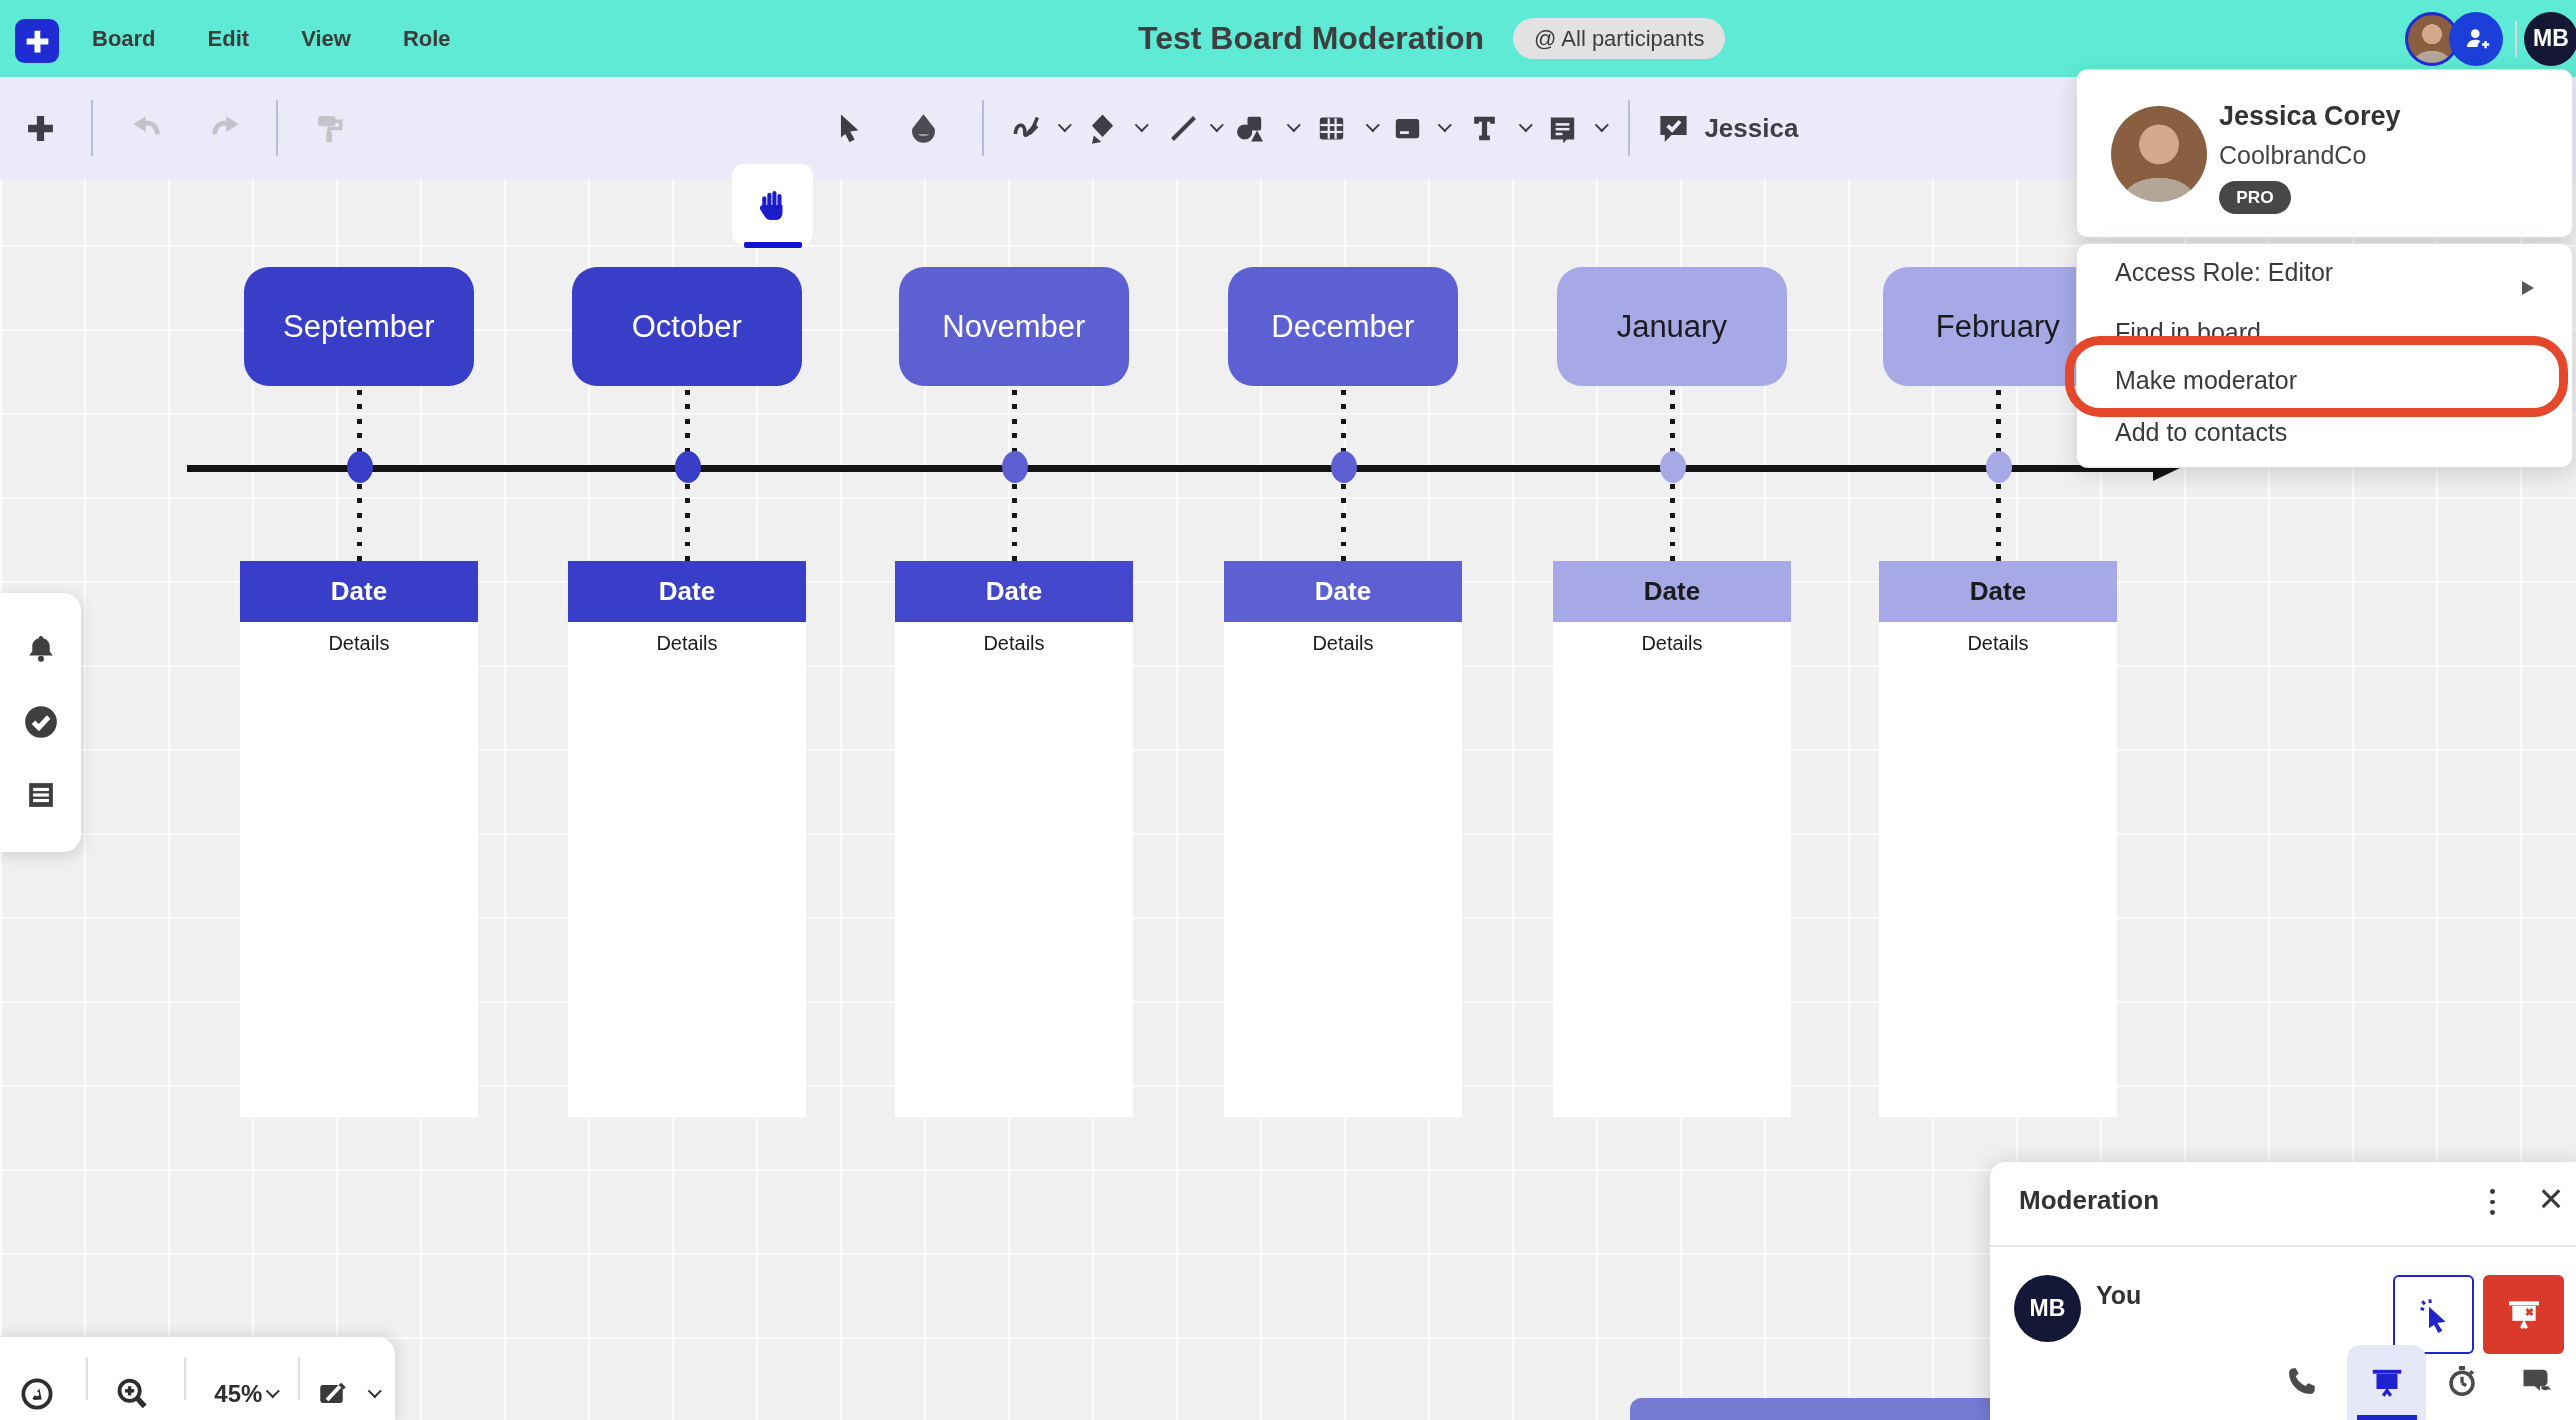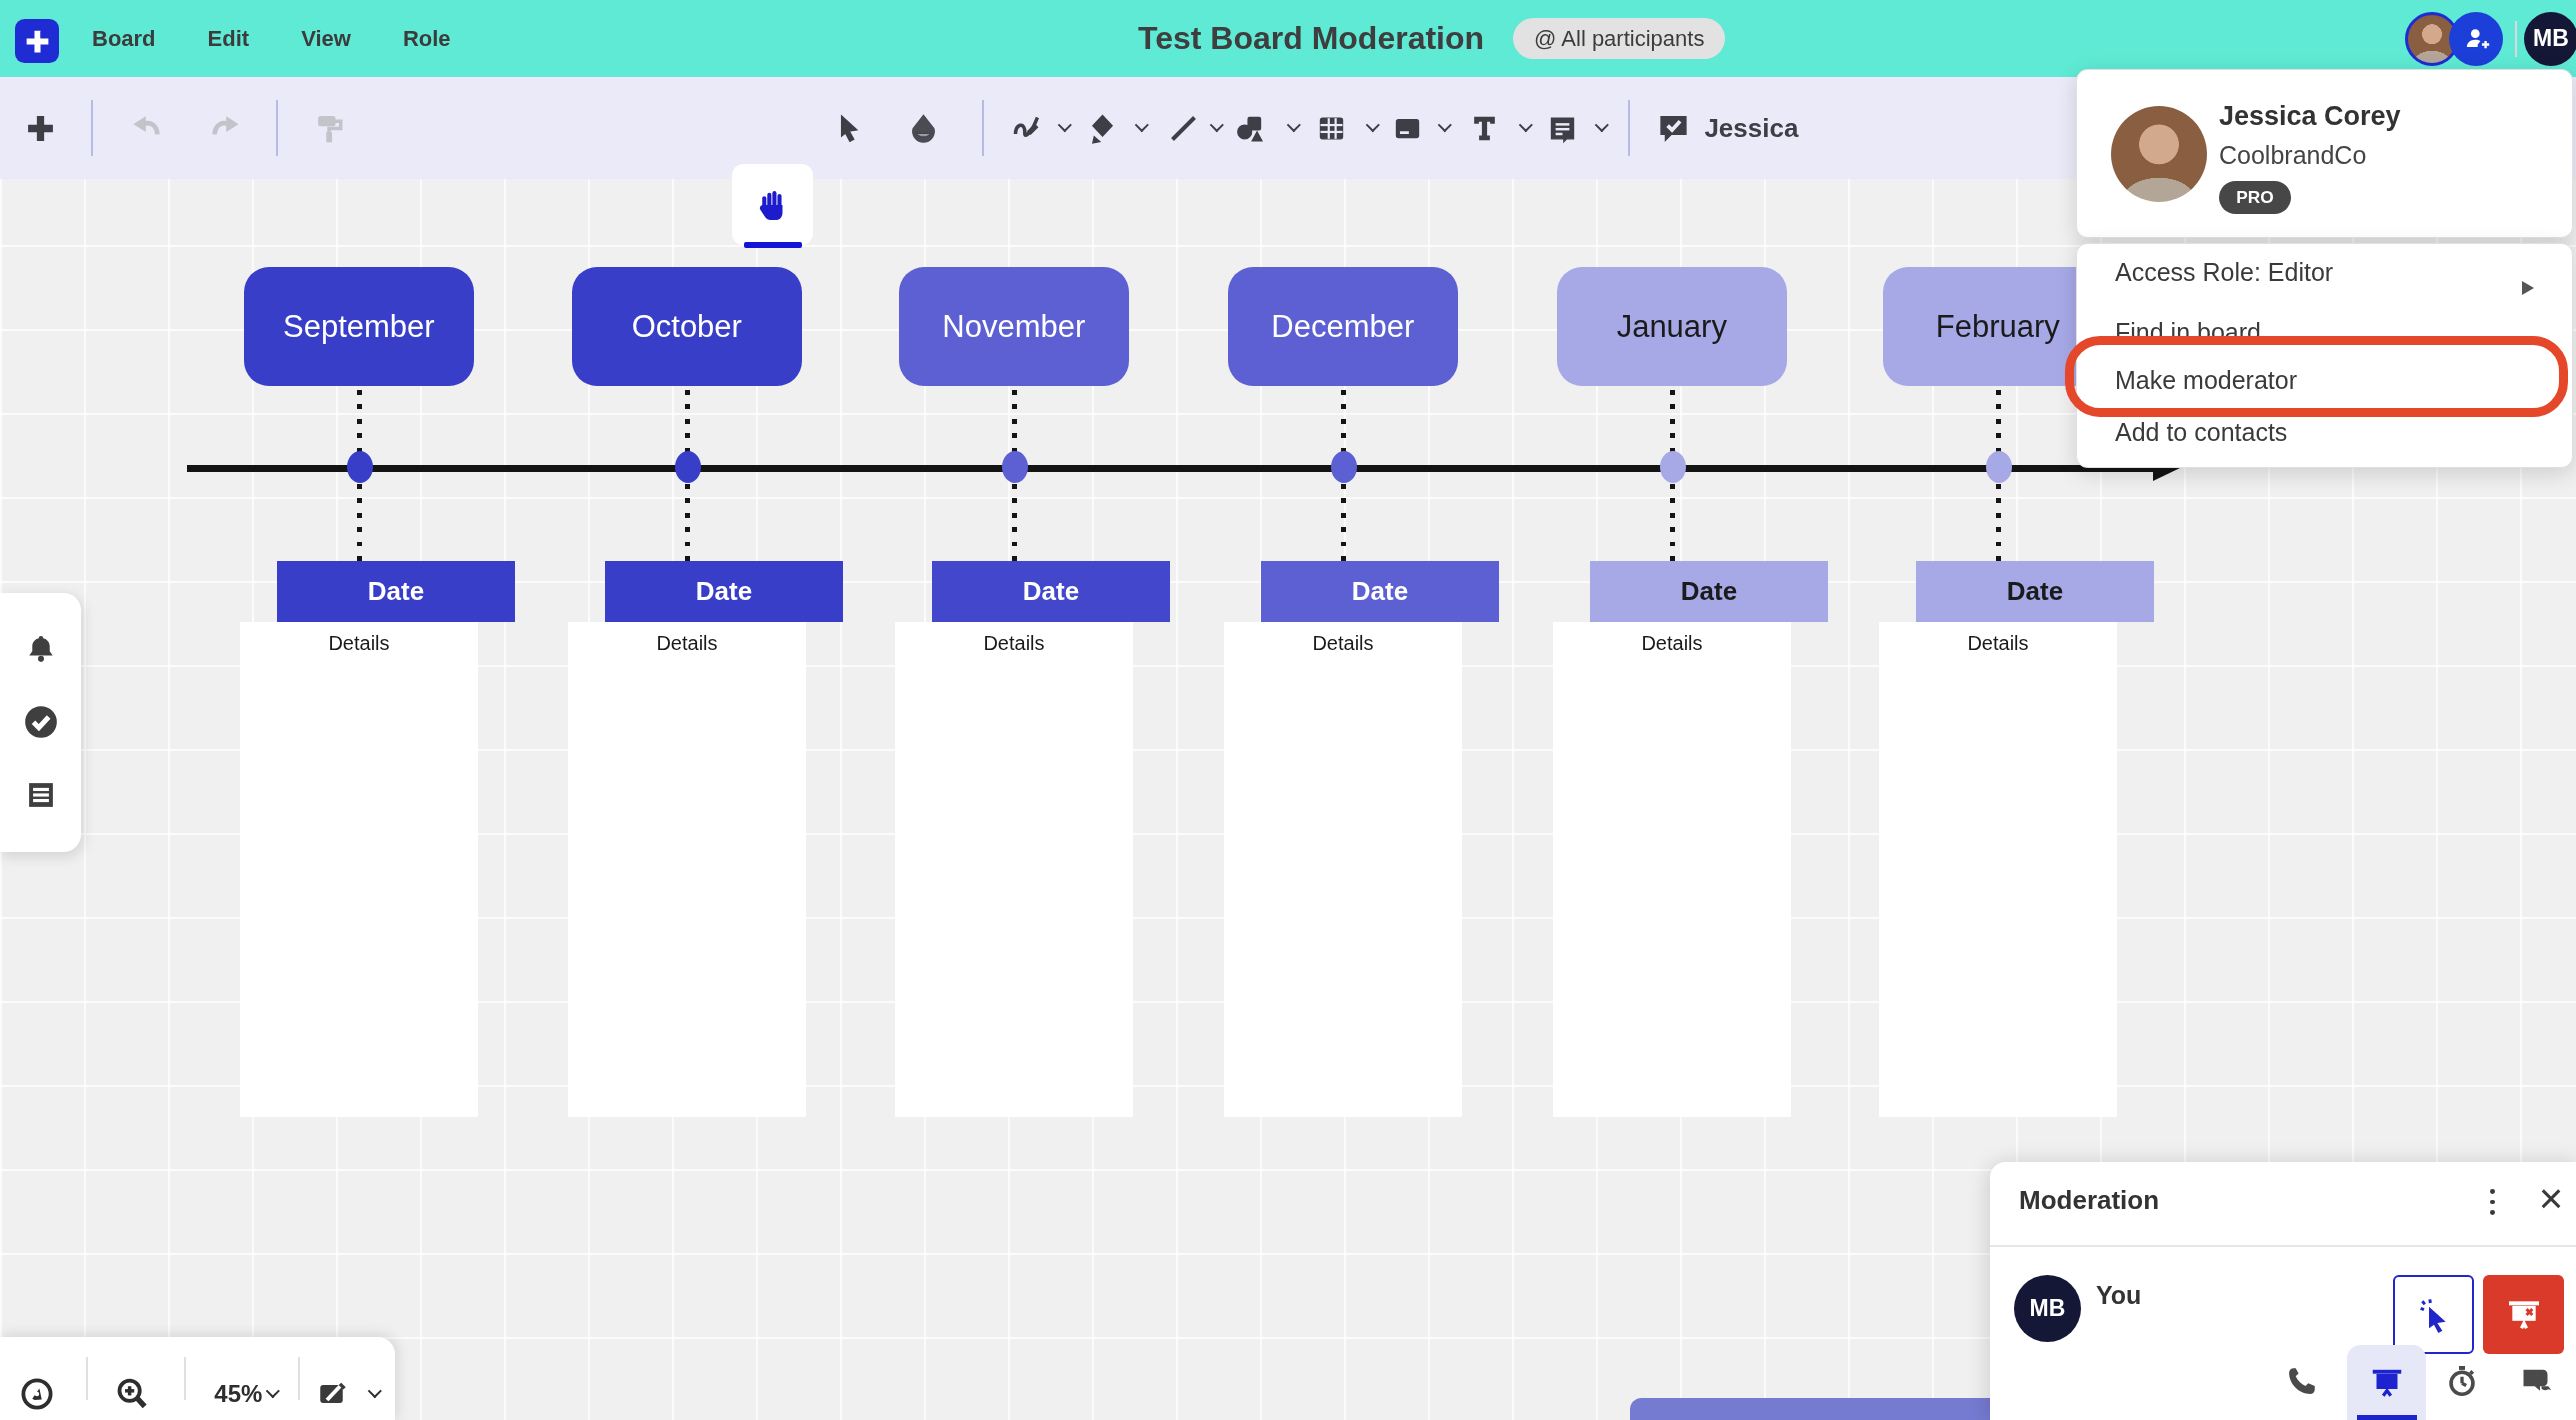--- a/index.html
+++ b/index.html
@@ -45,21 +45,21 @@
 
   
   #tl-line { left:187px; top:465px; width:1968px; height:6.7px; background:#141414; z-index:2; }
   #tl-arrow { left:2153px; top:455px; width:0; height:0; border-left:27px solid #141414; border-top:13.4px solid transparent; border-bottom:13.4px solid transparent; z-index:2; }
   .month-col { position:absolute; top:267px; width:238px; z-index:3; }
   .month-card { position:absolute; left:3.8px; top:0; width:230px; height:119px; border-radius:25px; display:flex; align-items:center; justify-content:center; font-size:31px; }
   .dotline { position:absolute; left:117px; width:4.8px; background:repeating-linear-gradient(to bottom,#141414 0 4.8px,transparent 4.8px 14.4px); }
   .dotline.up { top:123px; height:63px; }
   .dotline.down { top:217px; height:77px; }
   .tl-dot { position:absolute; left:107px; top:184px; width:26px; height:32px; border-radius:50%; z-index:4; }
-  .date-bar { position:absolute; left:0; top:294px; width:238px; height:61px; display:flex; align-items:center; justify-content:center; font-size:26px; font-weight:700;margin-left:37px; }
+  .date-bar { position:absolute; left:0; top:294px; width:238px; height:61px; display:flex; align-items:center; justify-content:center; font-size:26px; font-weight:700; }
   .details-box { position:absolute; left:0; top:355px; width:238px; height:495px; background:#fff; text-align:center; padding-top:9.6px; font-size:20px; color:#1b1b1b; }
 
   
   #left-dock { left:0; top:593px; width:81px; height:259px; background:#fff; border-radius:0 17.3px 17.3px 0; box-shadow:1.9px 3.8px 13.4px rgba(0,0,0,.13); z-index:10; display:flex; flex-direction:column; align-items:center; justify-content:space-around; padding:21px 0; }
 
   
   #bl-bar { left:0; top:1337px; width:395px; height:83px; background:#fff; border-radius:0 17.3px 0 0; box-shadow:1.9px -1.9px 13.4px rgba(0,0,0,.12); z-index:10; }
   .bl-item { position:absolute; top:15px; height:83px; display:flex; align-items:center; justify-content:center; }
   .bl-div { position:absolute; top:20px; width:1.9px; height:43px; background:#e0e0e0; }
   #zoom-label { font-size:24px; font-weight:700; color:#2e2e2e; }

